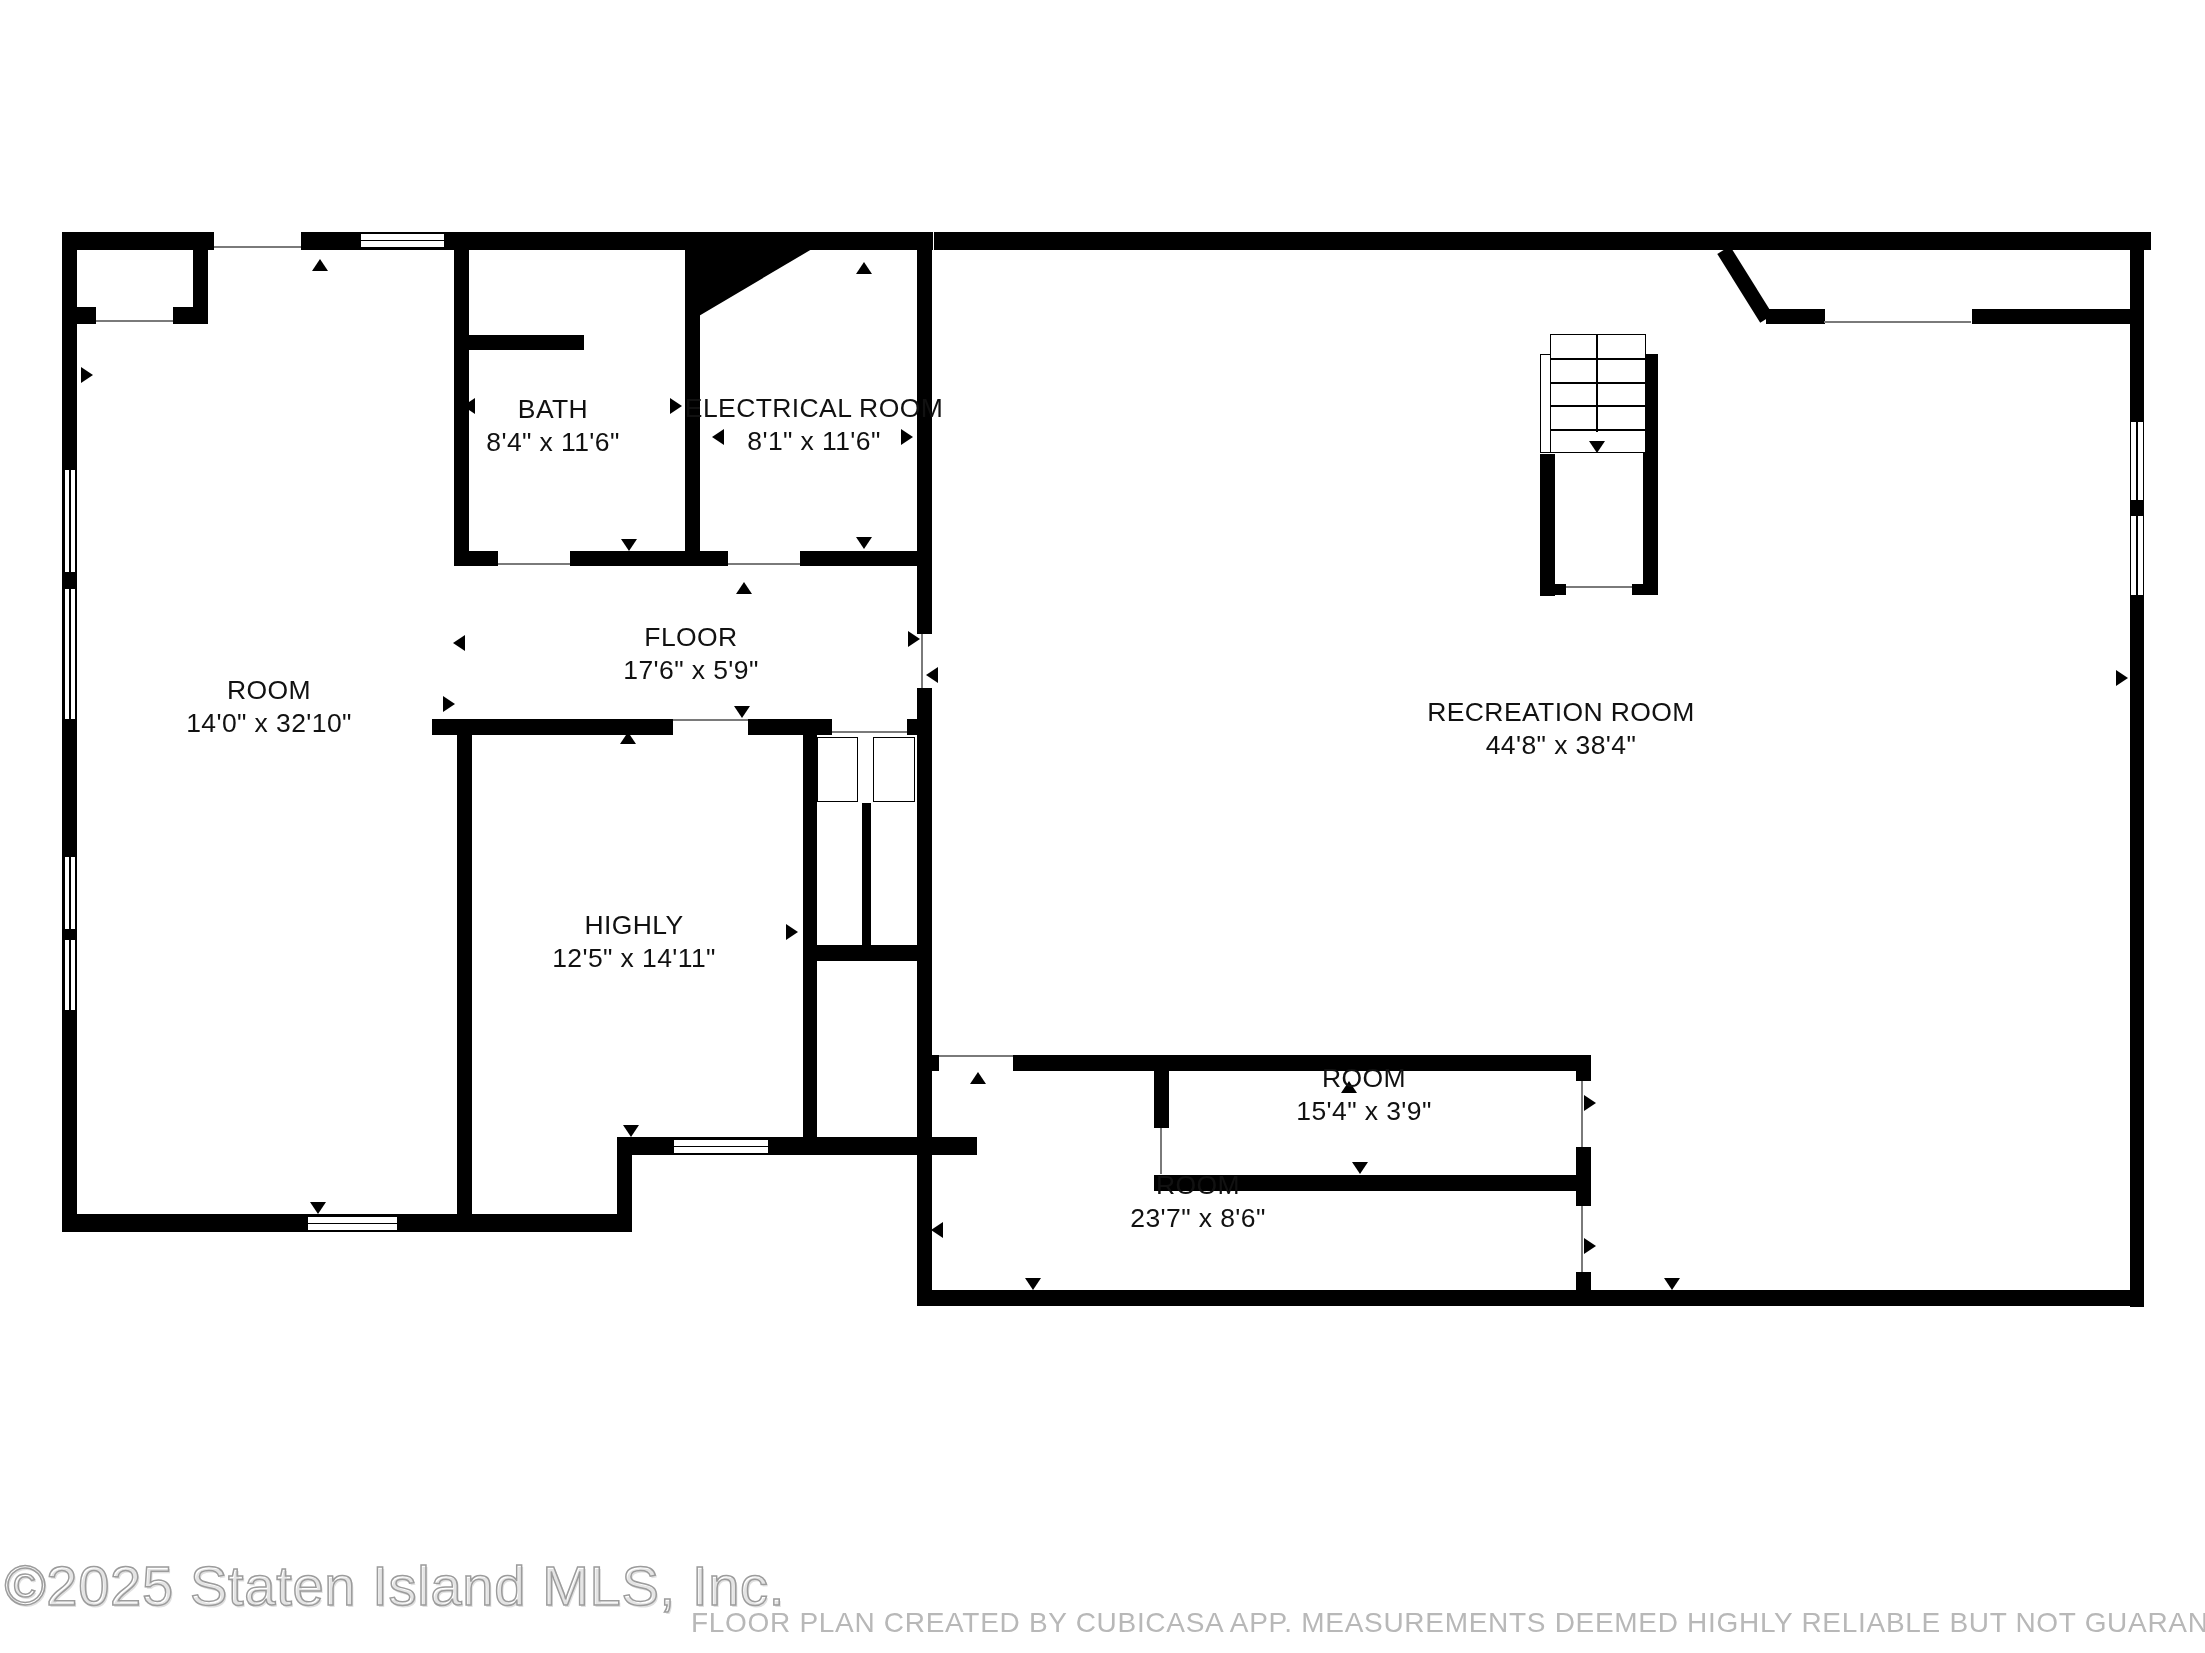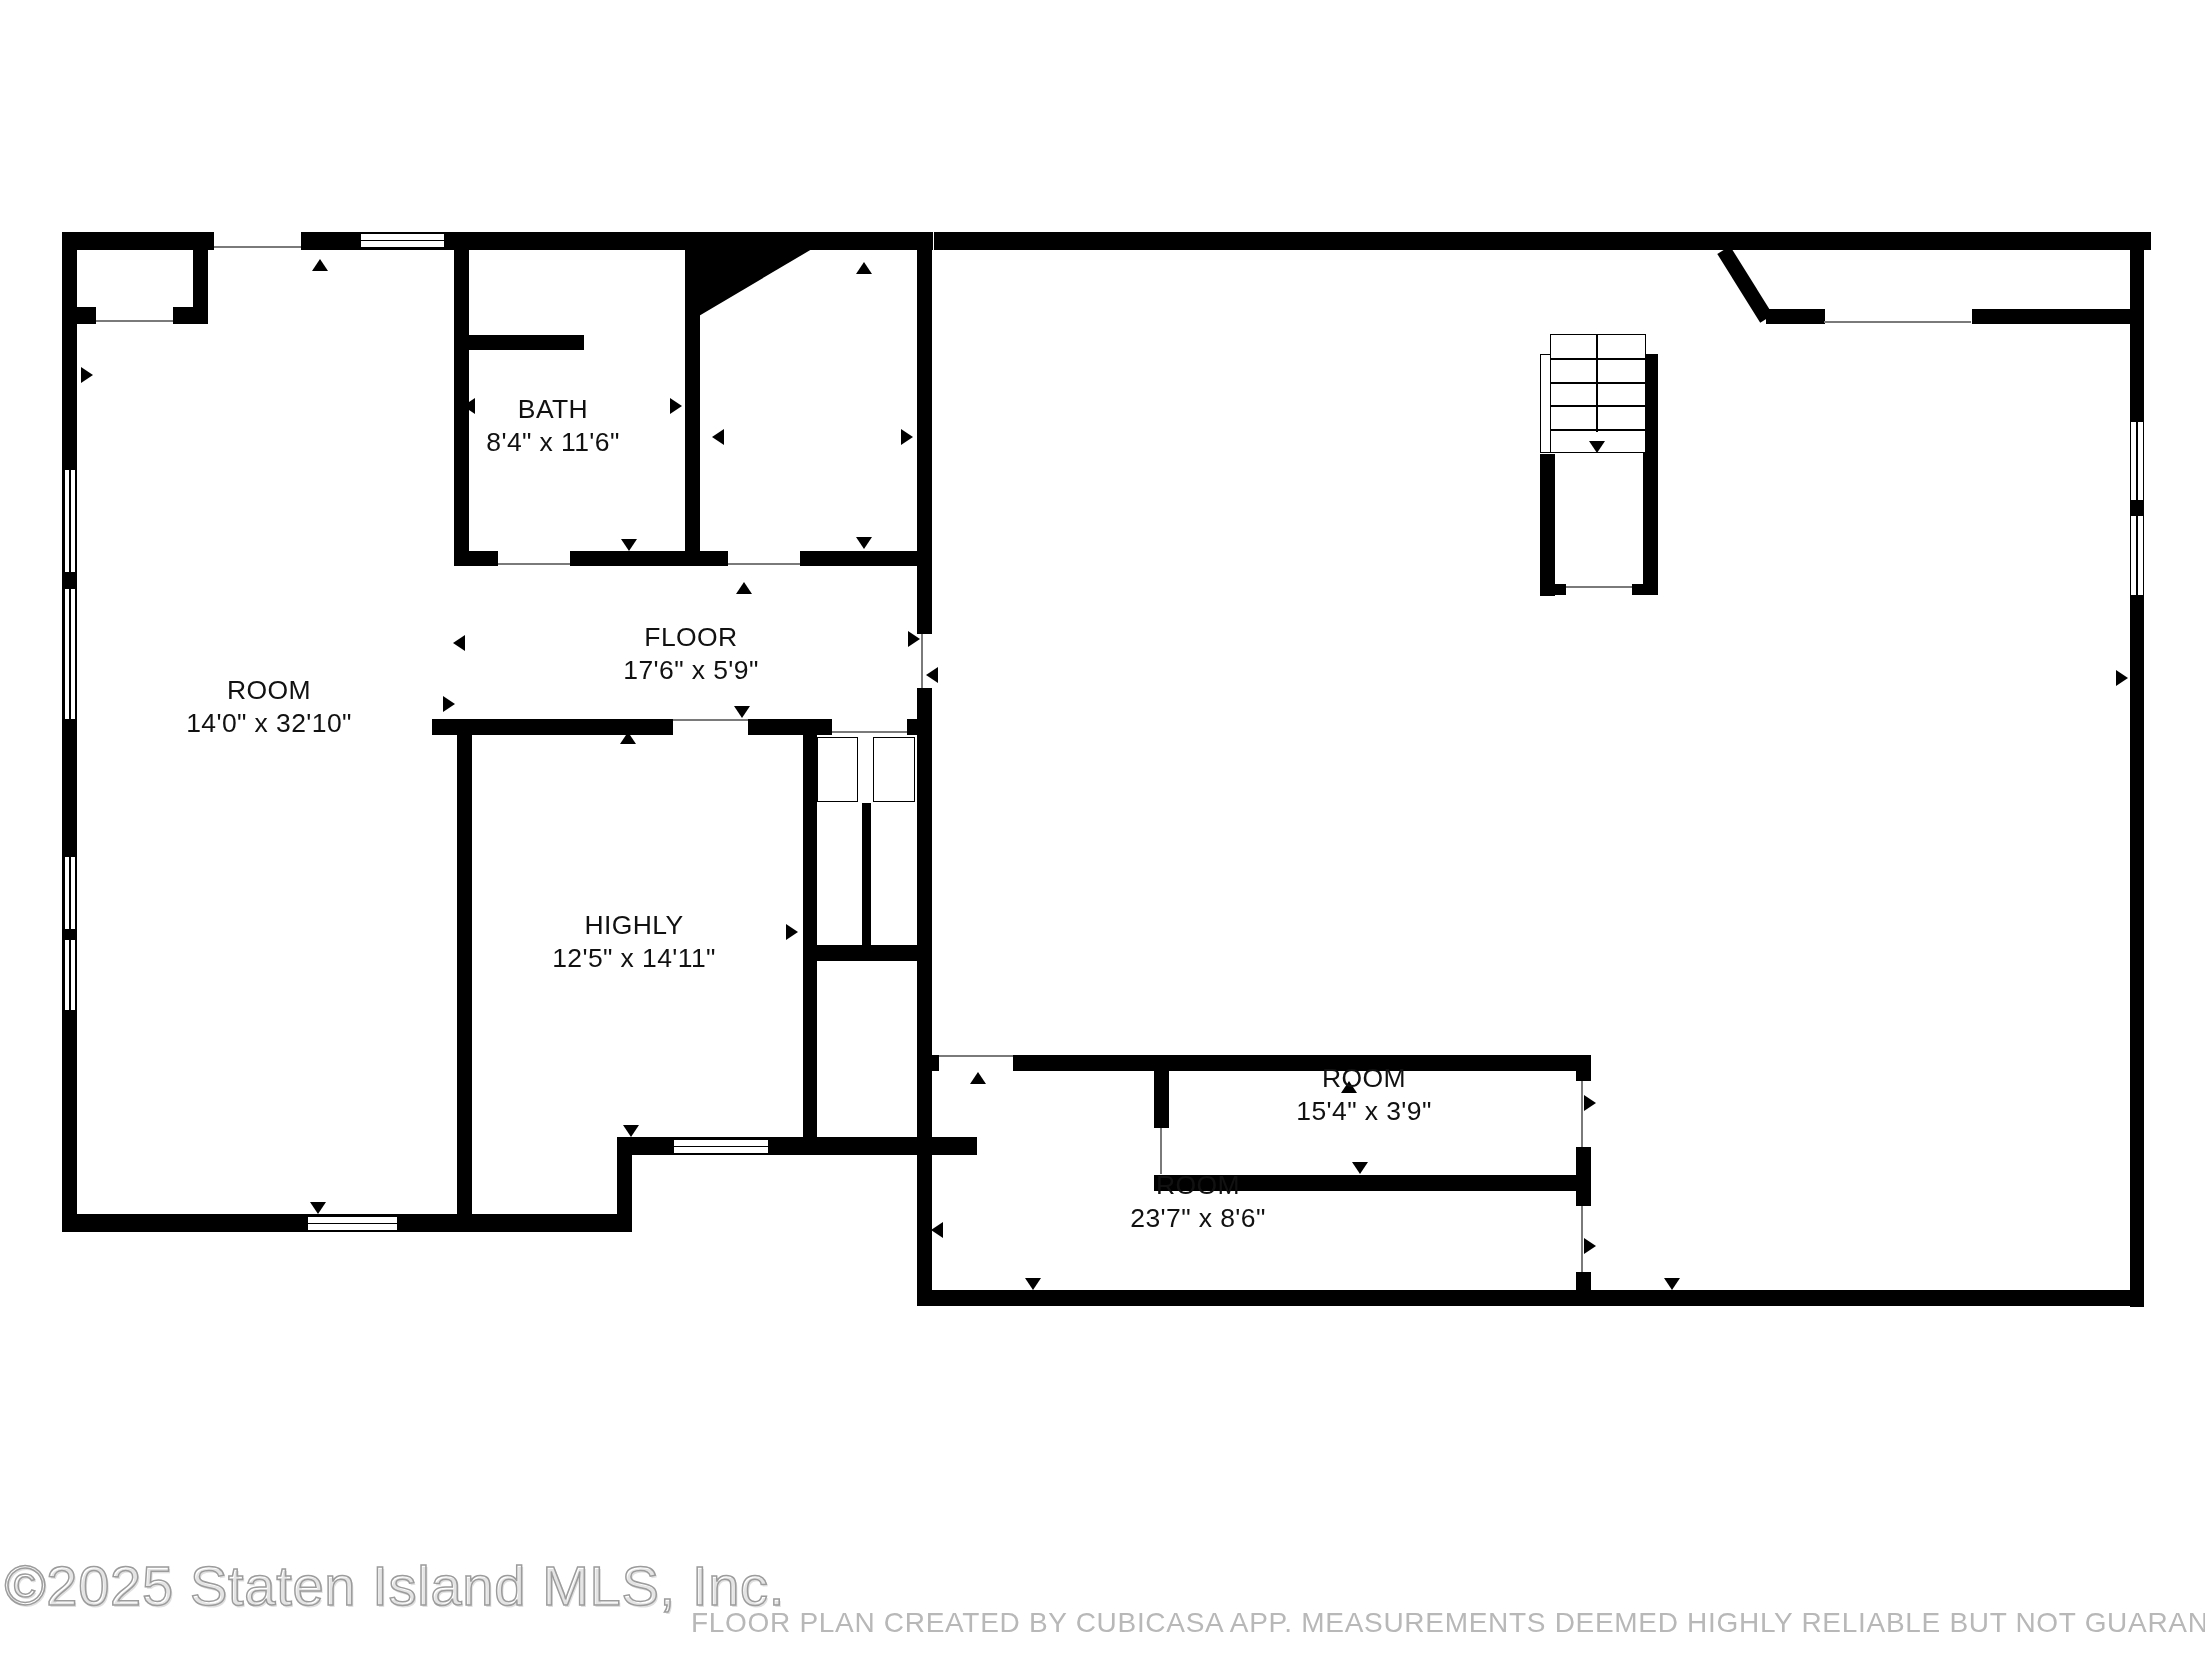--- a/index.html
+++ b/index.html
@@ -153,31 +153,39 @@
     <div class="tri right" style="left: 2116px; top: 670px;"></div>
     <div class="tri left" style="left: 931px; top: 1222px;"></div>
     <div class="tri right" style="left: 81px; top: 367px;"></div>
     <div class="tri down" style="left: 310px; top: 1202px;"></div>
     <div class="tri down" style="left: 623px; top: 1125px;"></div>
     <div class="tri down" style="left: 1589px; top: 441px;"></div>
     <div class="room-label" style="left: 553px; top: 426px;">
       <div>BATH</div>
       <div>8'4" x 11'6"</div>
     </div>
+    <div class="room-label" style="left: 814px; top: 425px;">
+      <div>ELECTRICAL ROOM</div>
+      <div>8'1" x 11'6"</div>
+    </div>
     <div class="room-label" style="left: 269px; top: 707px;">
       <div>ROOM</div>
       <div>14'0" x 32'10"</div>
     </div>
     <div class="room-label" style="left: 691px; top: 654px;">
       <div>FLOOR</div>
       <div>17'6" x 5'9"</div>
     </div>
     <div class="room-label" style="left: 634px; top: 942px;">
       <div>HIGHLY</div>
       <div>12'5" x 14'11"</div>
+    </div>
+    <div class="room-label" style="left: 1561px; top: 729px;">
+      <div>RECREATION ROOM</div>
+      <div>44'8" x 38'4"</div>
     </div>
     <div class="room-label" style="left: 1364px; top: 1095px;">
       <div>ROOM</div>
       <div>15'4" x 3'9"</div>
     </div>
     <div class="room-label" style="left: 1198px; top: 1202px;">
       <div>ROOM</div>
       <div>23'7" x 8'6"</div>
     </div>
   </div>

